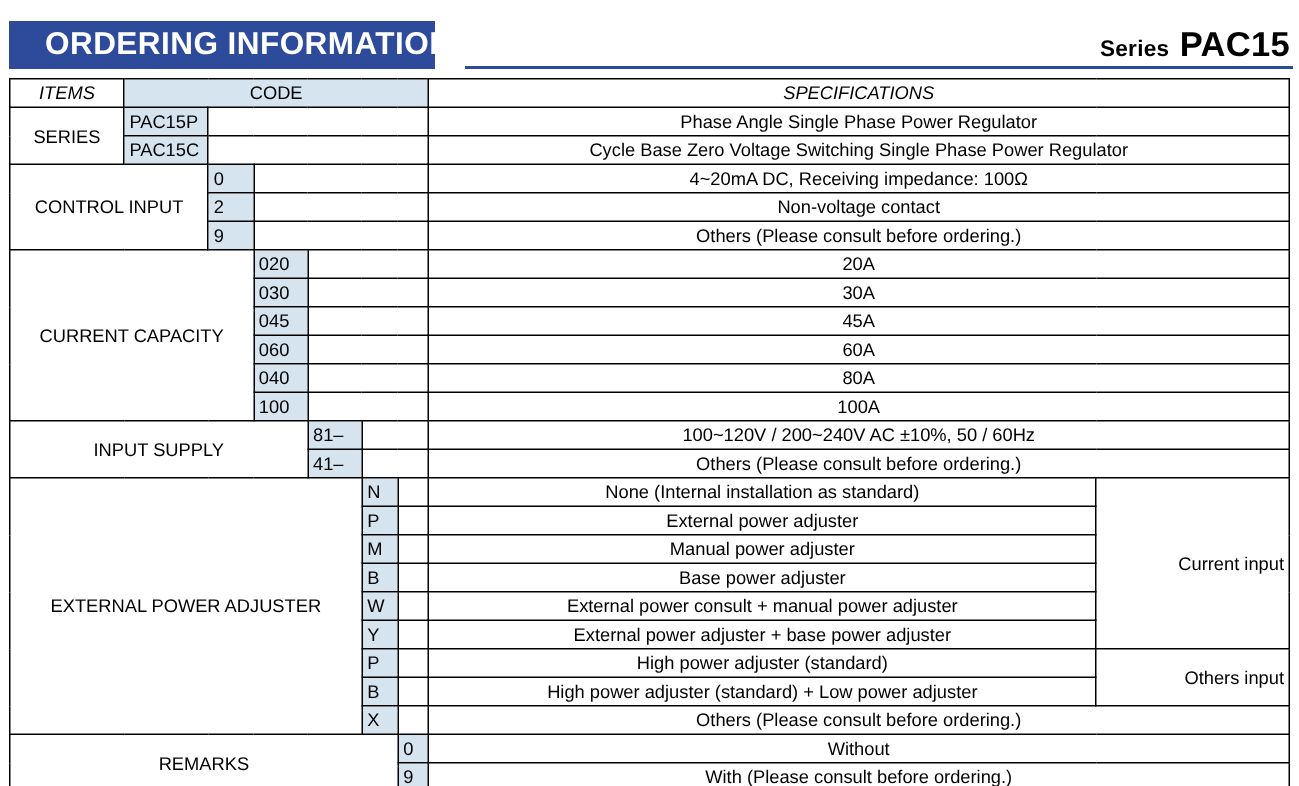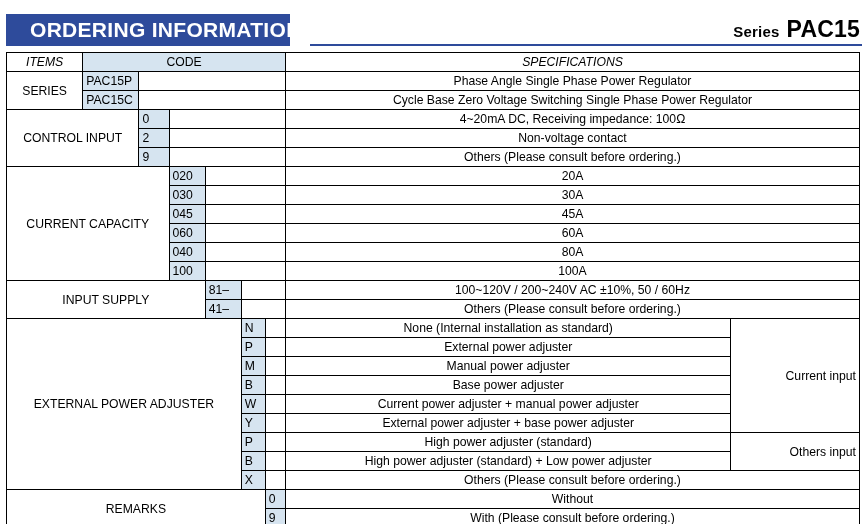--- a/index.html
+++ b/index.html
@@ -228,21 +228,21 @@
     <td class="c-spec">Manual power adjuster</td>
   </tr>
   <tr>
     <td class="c-code">B</td>
     <td class="c-blank"></td>
     <td class="c-spec">Base power adjuster</td>
   </tr>
   <tr>
     <td class="c-code">W</td>
     <td class="c-blank"></td>
-    <td class="c-spec">Current power adjuster + manual power adjuster</td>
+    <td class="c-spec">External power consult + manual power adjuster</td>
   </tr>
   <tr>
     <td class="c-code">Y</td>
     <td class="c-blank"></td>
     <td class="c-spec">External power adjuster + base power adjuster</td>
   </tr>
   <tr>
     <td class="c-code">P</td>
     <td class="c-blank"></td>
     <td class="c-spec">High power adjuster (standard)</td>

